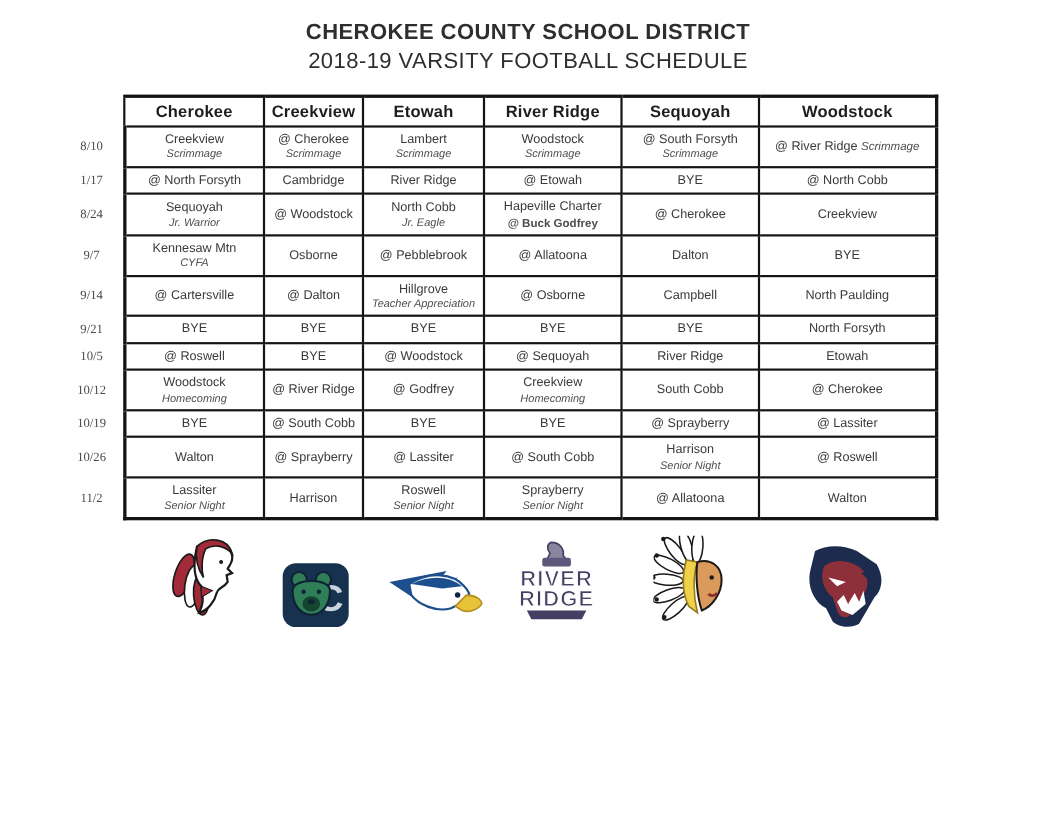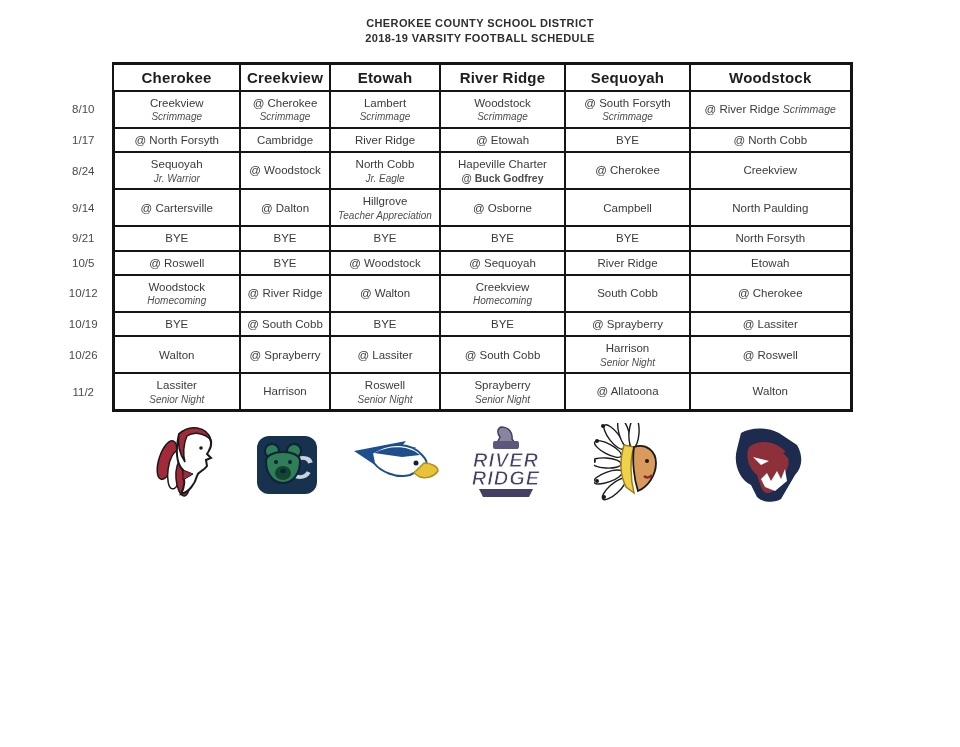--- a/index.html
+++ b/index.html
@@ -3,54 +3,54 @@
 <meta charset="utf-8">
 <style>
   html,body{margin:0;padding:0;}
   body{
     width:960px;height:747px;background:#ffffff;
     font-family:"Liberation Sans","DejaVu Sans",sans-serif;
     color:#333;overflow:hidden;position:relative;
   }
   .page-title{
     text-align:center;margin-top:16px;line-height:1.35;
-    font-size:11px;color:#2e2e2e;letter-spacing:.4px;font-weight:bold;
-  }
-  .page-title .t2{font-weight:bold;}
+    font-size:20px;color:#2e2e2e;letter-spacing:.4px;font-weight:bold;
+  }
+  .page-title .t2{font-weight:normal;}
   .sched-wrap{margin:16px 0 0 55px;}
   table.sched{
     border-collapse:collapse;table-layout:fixed;width:796px;
   }
   table.sched td,table.sched th{overflow:hidden;}
   th.team-head{
     border:2px solid #141414;border-top-width:3px;
     font-size:15px;font-weight:bold;color:#1d1d1d;
     padding:4px 2px;background:#fff;letter-spacing:.2px;
   }
   th.gutter-head{border:none;background:#fff;}
   td.date-cell{
     border:none;background:#fff;text-align:center;
-    font-size:11.5px;color:#4a4a4a;padding:2px;
+    font-size:11.5px;color:#4a4a4a;padding:2px;font-family:Liberation Serif, serif;
   }
   td.game-cell{
     border:2px solid #141414;text-align:center;vertical-align:middle;
     font-size:11.5px;color:#3a3a3a;padding:4px 3px;background:#fff;
   }
   table.sched tr td.game-cell:nth-child(2){border-left-width:3px;}
   table.sched tr td.game-cell:last-child,
   table.sched tr th.team-head:last-child{border-right-width:3px;}
   table.sched tr:last-child td.game-cell{border-bottom-width:3px;}
   td.game-cell .main{line-height:1.25;}
   td.game-cell .note{
     font-style:italic;font-size:10px;color:#4d4d4d;line-height:1.15;margin-top:1px;
   }
   td.game-cell .note.plain{font-style:normal;font-size:10.5px;font-weight:bold;}
   td.game-cell .note-inline{font-style:italic;font-size:10.5px;color:#4d4d4d;}
   .logo-row{position:relative;height:100px;margin-top:8px;}
-  .logo-slot{position:absolute;top:0;display:flex;align-items:center;justify-content:center;font-style:italic;}
+  .logo-slot{position:absolute;top:0;display:flex;align-items:flex-end;justify-content:center;}
   .ls-cherokee{left:146px;width:80px;height:90px;}
   .ls-creekview{left:252px;width:70px;height:90px;}
   .ls-etowah{left:348px;width:96px;height:90px;}
   .ls-riverridge{left:462px;width:88px;height:90px;}
   .ls-sequoyah{left:592px;width:80px;height:90px;}
   .ls-woodstock{left:726px;width:84px;height:90px;}
   .rr-word{font-weight:bold;letter-spacing:1px;}
 </style>
 </head>
 <body>
@@ -148,20 +148,42 @@
             <div class="note plain">@ Buck Godfrey</div>
           </td>
           <td class="game-cell">
             <div class="main">@ Cherokee</div>
           </td>
           <td class="game-cell">
             <div class="main">Creekview</div>
           </td>
         </tr>
         <tr>
+          <td class="date-cell">9/7</td>
+          <td class="game-cell">
+            <div class="main">Kennesaw Mtn</div>
+            <div class="note">CYFA</div>
+          </td>
+          <td class="game-cell">
+            <div class="main">Osborne</div>
+          </td>
+          <td class="game-cell">
+            <div class="main">@ Pebblebrook</div>
+          </td>
+          <td class="game-cell">
+            <div class="main">@ Allatoona</div>
+          </td>
+          <td class="game-cell">
+            <div class="main">Dalton</div>
+          </td>
+          <td class="game-cell">
+            <div class="main">BYE</div>
+          </td>
+        </tr>
+        <tr>
           <td class="date-cell">9/14</td>
           <td class="game-cell">
             <div class="main">@ Cartersville</div>
           </td>
           <td class="game-cell">
             <div class="main">@ Dalton</div>
           </td>
           <td class="game-cell">
             <div class="main">Hillgrove</div>
             <div class="note">Teacher Appreciation</div>
@@ -221,21 +243,21 @@
         <tr>
           <td class="date-cell">10/12</td>
           <td class="game-cell">
             <div class="main">Woodstock</div>
             <div class="note">Homecoming</div>
           </td>
           <td class="game-cell">
             <div class="main">@ River Ridge</div>
           </td>
           <td class="game-cell">
-            <div class="main">@ Walton</div>
+            <div class="main">@ Godfrey</div>
           </td>
           <td class="game-cell">
             <div class="main">Creekview</div>
             <div class="note">Homecoming</div>
           </td>
           <td class="game-cell">
             <div class="main">South Cobb</div>
           </td>
           <td class="game-cell">
             <div class="main">@ Cherokee</div>

